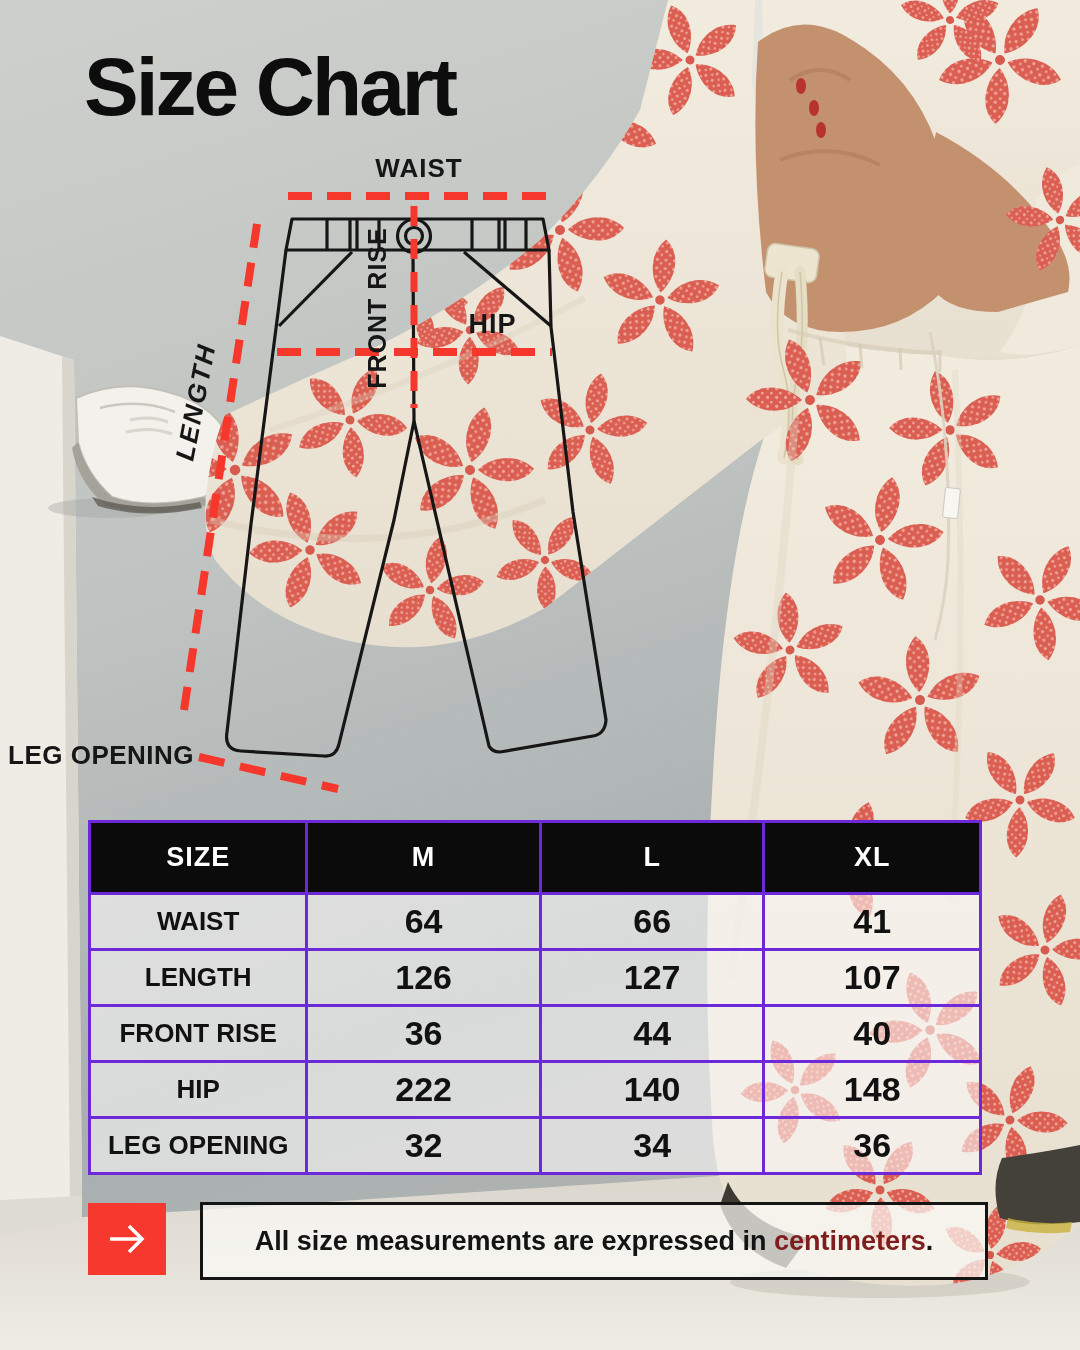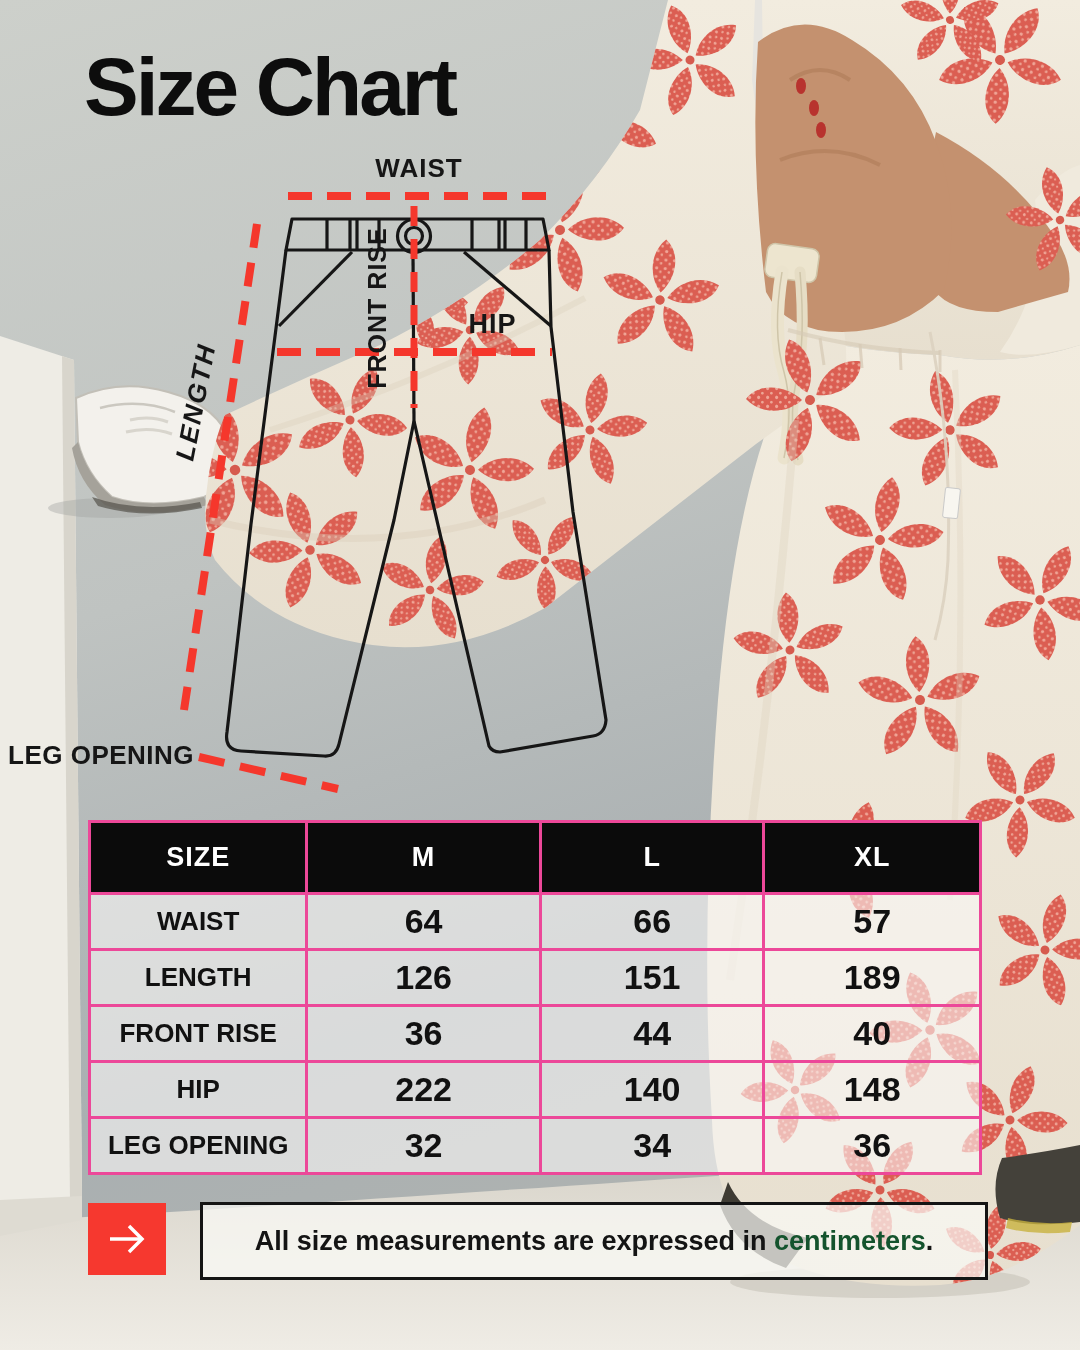--- a/index.html
+++ b/index.html
@@ -11,36 +11,36 @@
   .measure-label{position:absolute;z-index:4;font-weight:bold;color:#161616;}
   .lbl-waist{left:288px;top:153px;width:262px;text-align:center;font-size:26px;letter-spacing:1px;}
   .lbl-front-rise{left:377px;top:308px;transform:translate(-50%,-50%) rotate(-90deg);
                   white-space:nowrap;font-size:25px;letter-spacing:1px;}
   .lbl-hip{left:440px;top:309px;width:105px;text-align:center;font-size:27px;letter-spacing:1px;}
   .lbl-length{left:196px;top:402px;transform:translate(-50%,-50%) rotate(-79deg);
               white-space:nowrap;font-size:26px;font-style:italic;letter-spacing:2px;}
   .lbl-leg-opening{left:8px;top:740px;font-size:26px;letter-spacing:.5px;white-space:nowrap;}
   .size-table-wrap{position:absolute;left:88px;top:820px;width:894px;z-index:6;}
   table.size-table{width:100%;border-collapse:collapse;table-layout:fixed;}
-  table.size-table th,table.size-table td{border:3px solid #ec4899;text-align:center;
+  table.size-table th,table.size-table td{border:3px solid #6d28d9;text-align:center;
       vertical-align:middle;color:#111;}
   table.size-table th{background:#0b0b0b;color:#ffffff;height:67px;
       font-size:27px;font-weight:bold;letter-spacing:1px;}
   table.size-table td{height:51px;background:rgba(250,249,246,0.60);font-weight:bold;}
   td.row-label{font-size:26px;}
   td.row-value{font-size:34px;}
   .footer-row{position:absolute;left:0;top:1202px;width:1080px;z-index:6;}
   .arrow-box{position:absolute;left:88px;top:1px;width:78px;height:72px;background:#f6382f;
              display:flex;align-items:center;justify-content:center;}
   .note-box{position:absolute;left:200px;top:0;width:782px;height:72px;
             border:3px solid #141414;background:rgba(250,249,245,0.72);
             display:flex;align-items:center;justify-content:center;
             font-size:27px;font-weight:bold;color:#141414;}
   .note-box span{white-space:pre-wrap;}
-  .note-highlight{color:#14532d;}
+  .note-highlight{color:#7f1d1d;}
 </style>
 </head>
 <body>
 
 <div class="canvas">
 
   <svg class="photo-svg" viewBox="0 0 1080 1350">
     <defs>
       <linearGradient id="wallGrad" x1="0" y1="0" x2="0.25" y2="1">
         <stop offset="0" stop-color="#cdd0cb"></stop>
@@ -218,27 +218,27 @@
           <th>M</th>
           <th>L</th>
           <th>XL</th>
         </tr>
       </thead>
       <tbody>
         <tr>
           <td class="row-label">WAIST</td>
           <td class="row-value">64</td>
           <td class="row-value">66</td>
-          <td class="row-value">57</td>
+          <td class="row-value">41</td>
         </tr>
         <tr>
           <td class="row-label">LENGTH</td>
           <td class="row-value">126</td>
-          <td class="row-value">151</td>
-          <td class="row-value">189</td>
+          <td class="row-value">127</td>
+          <td class="row-value">107</td>
         </tr>
         <tr>
           <td class="row-label">FRONT RISE</td>
           <td class="row-value">36</td>
           <td class="row-value">44</td>
           <td class="row-value">40</td>
         </tr>
         <tr>
           <td class="row-label">HIP</td>
           <td class="row-value">222</td>

